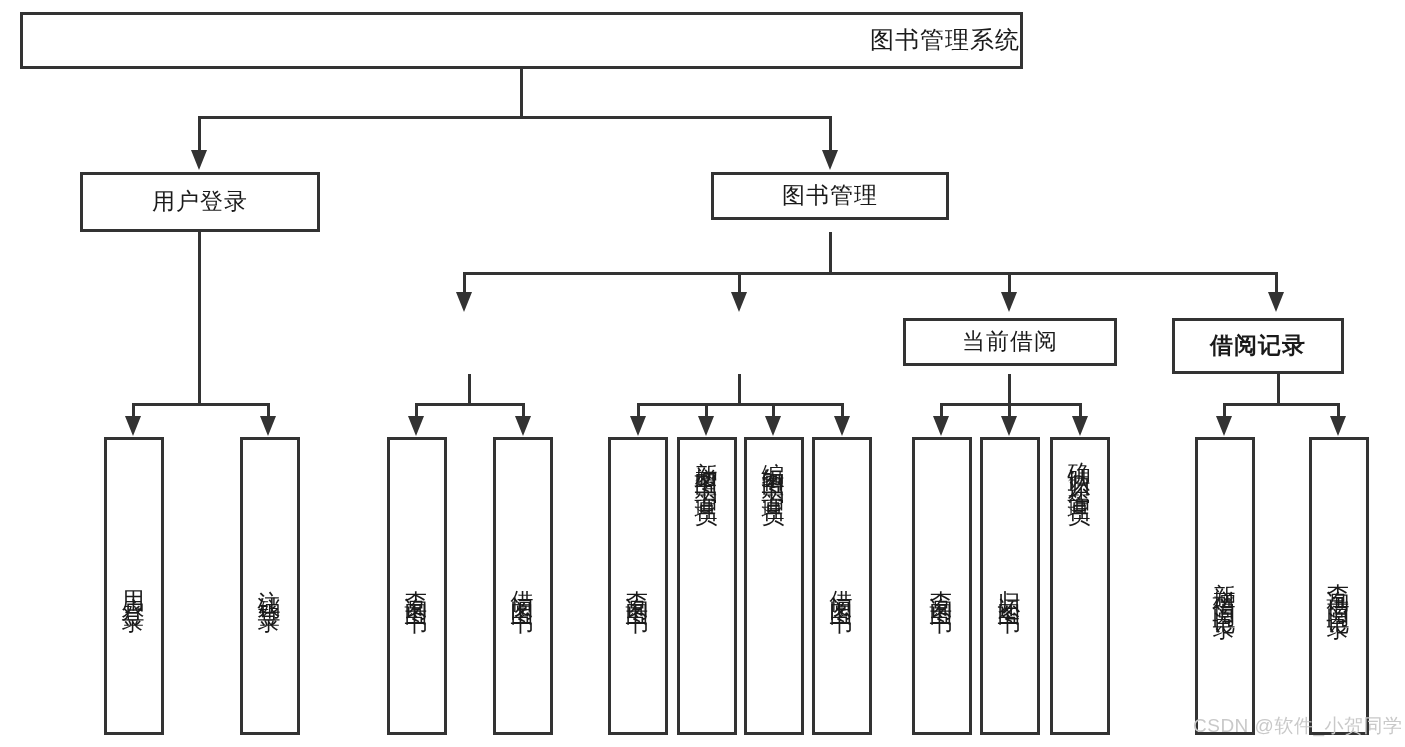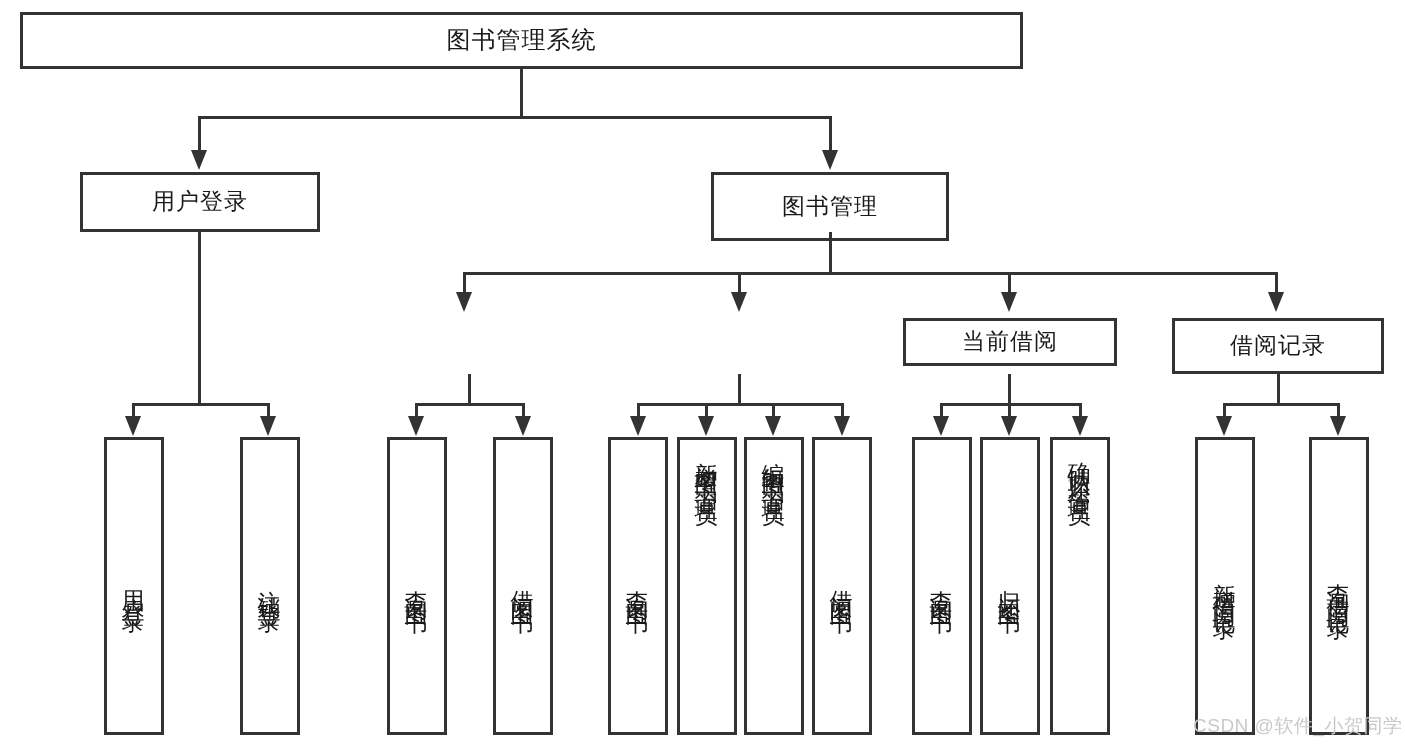--- a/index.html
+++ b/index.html
@@ -29,20 +29,21 @@
     justify-content: center;
     color: #1a1a1a;
   }
   .node.h {
     font-size: 23px;
     line-height: 1.1;
     letter-spacing: 1px;
   }
   .node.root {
     font-size: 24px;
+    justify-content: flex-end;
   }
   
   .node.v {
     writing-mode: vertical-rl;
     text-orientation: upright;
     font-size: 23px;
     letter-spacing: 7px;
     padding: 6px 0;
     align-items: center;
     justify-content: center;
@@ -95,21 +96,21 @@
   <div class="line hline" style="left:198px; top:116px; width:634px; height:3px;"></div>
 
   <div class="line vline" style="left:198px; top:116px; width:3px; height:36px;"></div>
   <div class="arrow" style="left:191px; top:150px;"></div>
   <div class="line vline" style="left:829px; top:116px; width:3px; height:36px;"></div>
   <div class="arrow" style="left:822px; top:150px;"></div>
 
   <div class="node h" style="left:80px; top:172px; width:240px; height:60px;">
     <span>用户登录</span>
   </div>
-  <div class="node h" style="left:711px; top:172px; width:238px; height:69px;">
+  <div class="node h" style="left:711px; top:172px; width:238px; height:48px;">
     <span>图书管理</span>
   </div>
 
   <div class="line vline" style="left:198px; top:232px; width:3px; height:173px;"></div>
   <div class="line hline" style="left:132px; top:403px; width:138px; height:3px;"></div>
   <div class="line vline" style="left:132px; top:403px; width:3px; height:16px;"></div>
   <div class="arrow" style="left:125px; top:416px;"></div>
   <div class="line vline" style="left:267px; top:403px; width:3px; height:16px;"></div>
   <div class="arrow" style="left:260px; top:416px;"></div>
 
@@ -124,21 +125,21 @@
 
   <div class="line vline" style="left:1008px; top:272px; width:3px; height:22px;"></div>
   <div class="arrow" style="left:1001px; top:292px;"></div>
 
   <div class="line vline" style="left:1275px; top:272px; width:3px; height:22px;"></div>
   <div class="arrow" style="left:1268px; top:292px;"></div>
 
   <div class="node h" style="left:903px; top:318px; width:214px; height:48px;">
     <span>当前借阅</span>
   </div>
-  <div class="node h" style="left:1172px; top:318px; width:212px; height:56px;">
+  <div class="node h" style="left:1172px; top:318px; width:172px; height:56px;font-weight:bold;">
     <span>借阅记录</span>
   </div>
 
   <div class="line vline" style="left:468px; top:374px; width:3px; height:31px;"></div>
   <div class="line hline" style="left:415px; top:403px; width:110px; height:3px;"></div>
   <div class="line vline" style="left:415px; top:403px; width:3px; height:16px;"></div>
   <div class="arrow" style="left:408px; top:416px;"></div>
   <div class="line vline" style="left:522px; top:403px; width:3px; height:16px;"></div>
   <div class="arrow" style="left:515px; top:416px;"></div>
 

